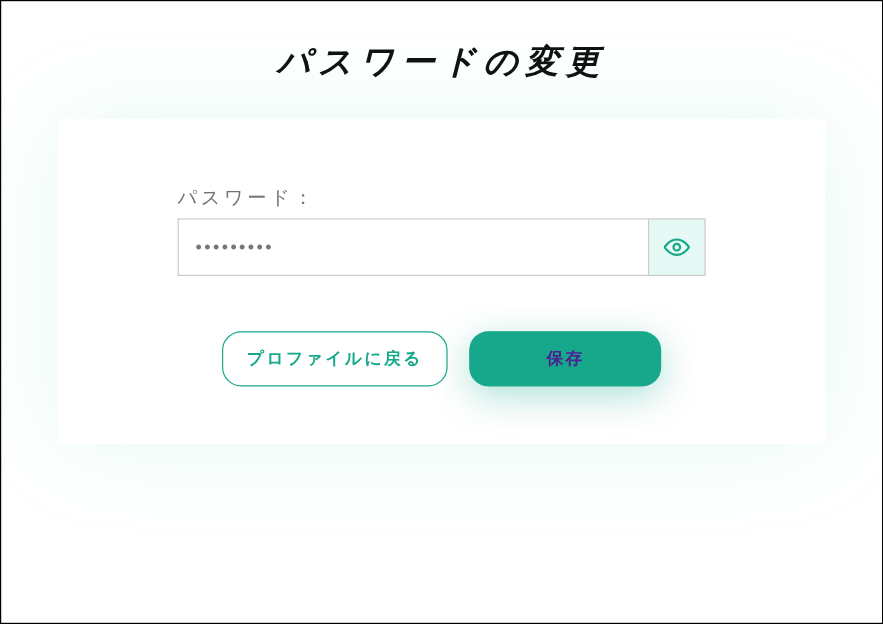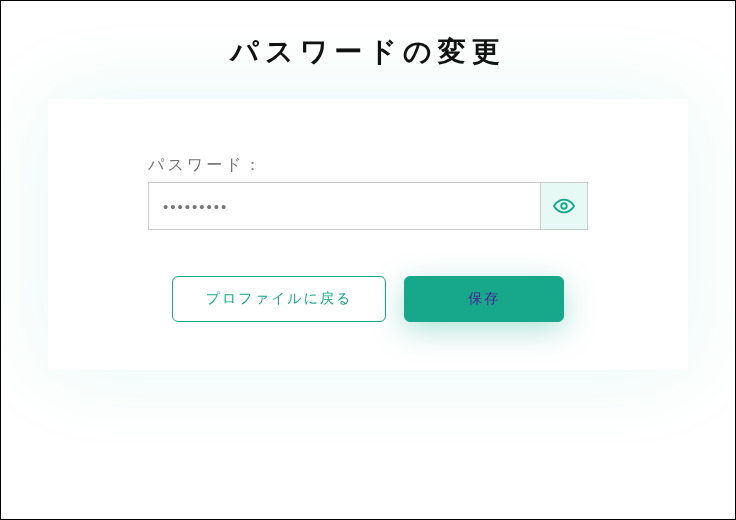--- a/index.html
+++ b/index.html
@@ -11,20 +11,21 @@
       border: 1px solid #000;
       padding: 32px 24px 24px;
     }
     .page-title {
       text-align: center;
       font-size: 28px;
       font-weight: 700;
       letter-spacing: 6px;
       color: #111;
       margin-bottom: 28px;
+      font-style: italic;
     }
     .card {
       position: relative;
       width: 640px;
       margin: 0 auto;
       padding: 56px 100px 48px;
       background: #fff;
       box-shadow: 0 0 80px 1px rgba(0, 200, 160, 0.10);
     }
     .field-label {
@@ -76,28 +77,29 @@
     }
     .check-icon svg { display: block; }
     .actions {
       display: flex;
       justify-content: center;
       gap: 18px;
     }
     .btn {
       height: 46px;
       min-width: 160px;
-      border-radius: 6px;
+      border-radius: 16px;
       font-size: 14px;
       letter-spacing: 2px;
       cursor: pointer;
       display: inline-flex;
       align-items: center;
       justify-content: center;
-      padding: 0 33px;
+      padding: 0 20px;
+      font-weight: bold;
     }
     .btn-outline {
       background: #fff;
       border: 1.5px solid #17a88b;
       color: #17a88b;
     }
     .btn-primary {
       background: #17a88b;
       border: 1.5px solid #17a88b;
       color: #4c1d95;

